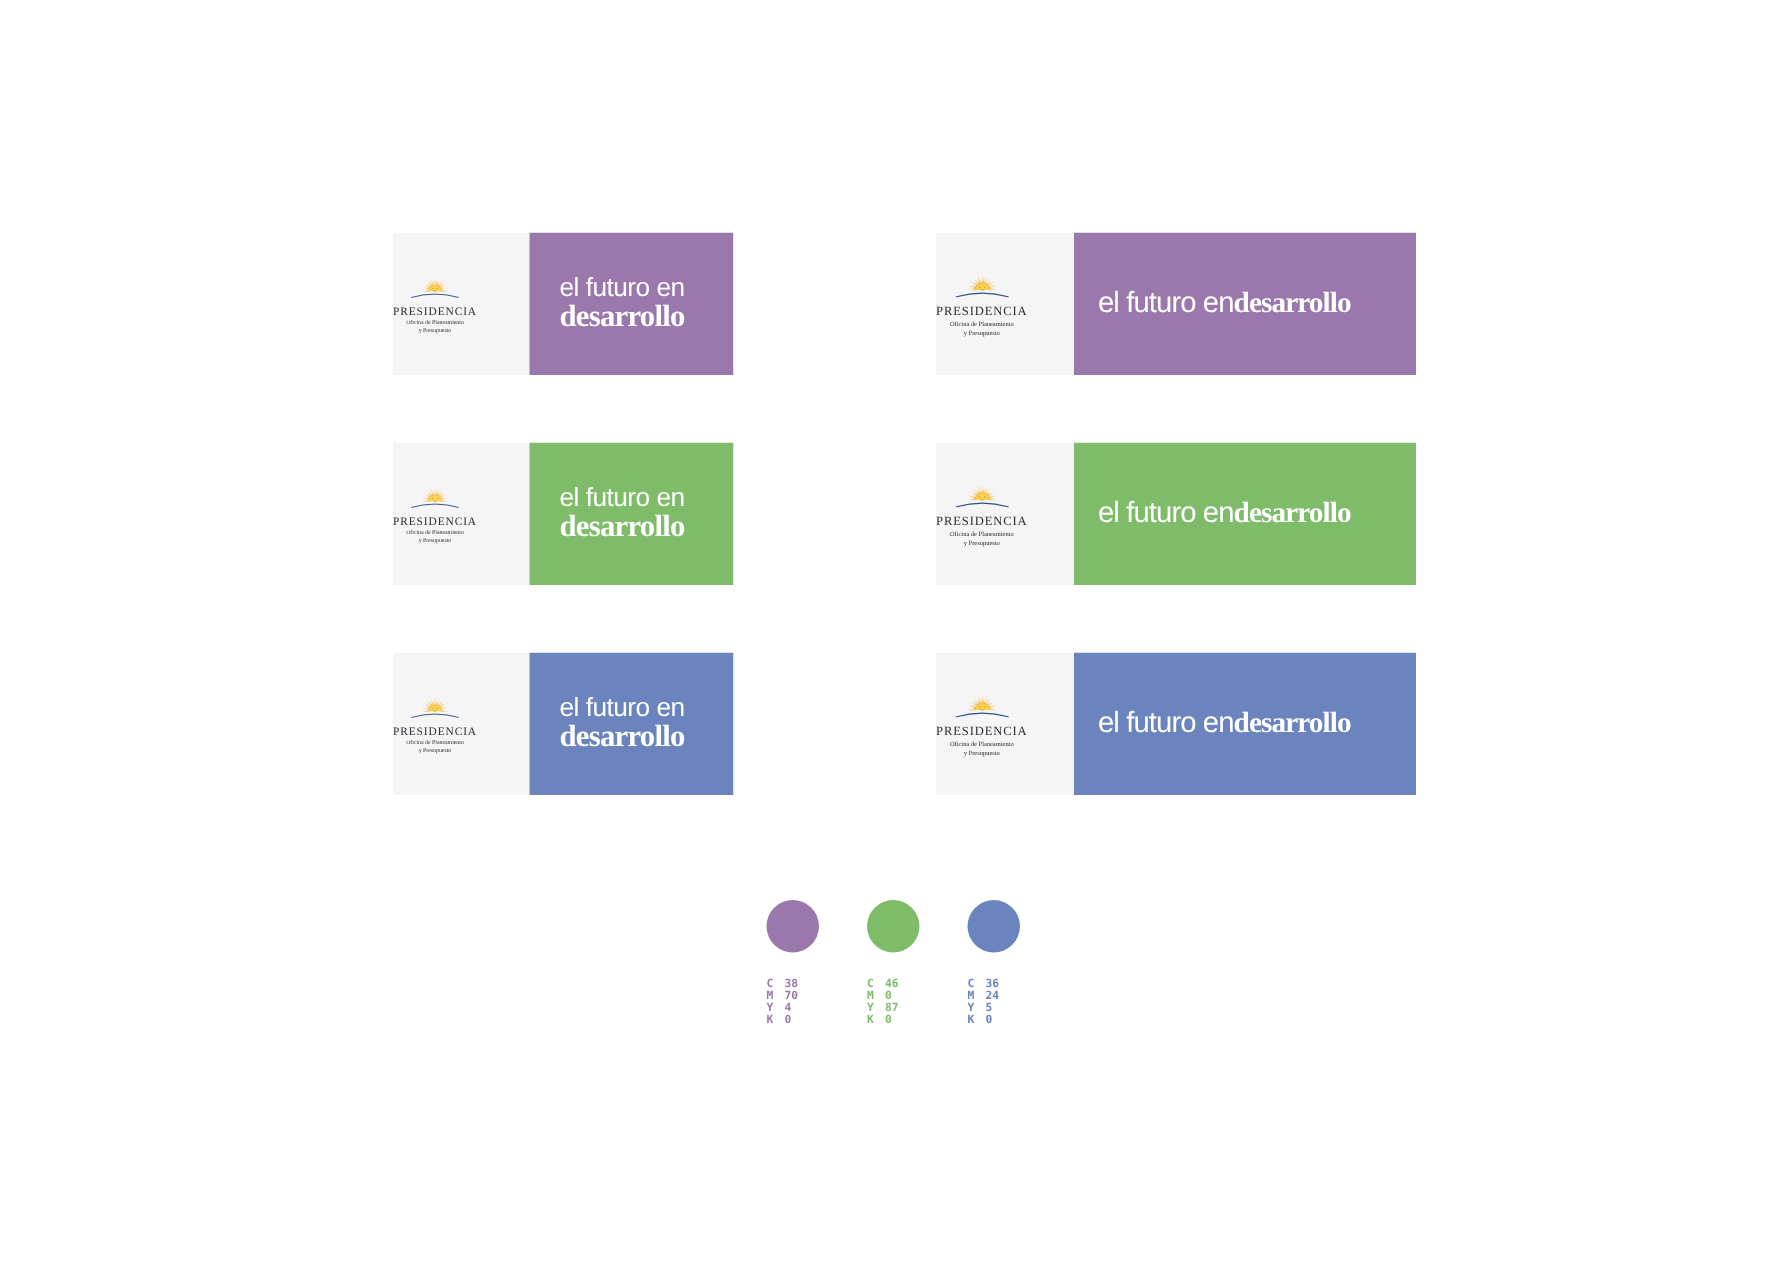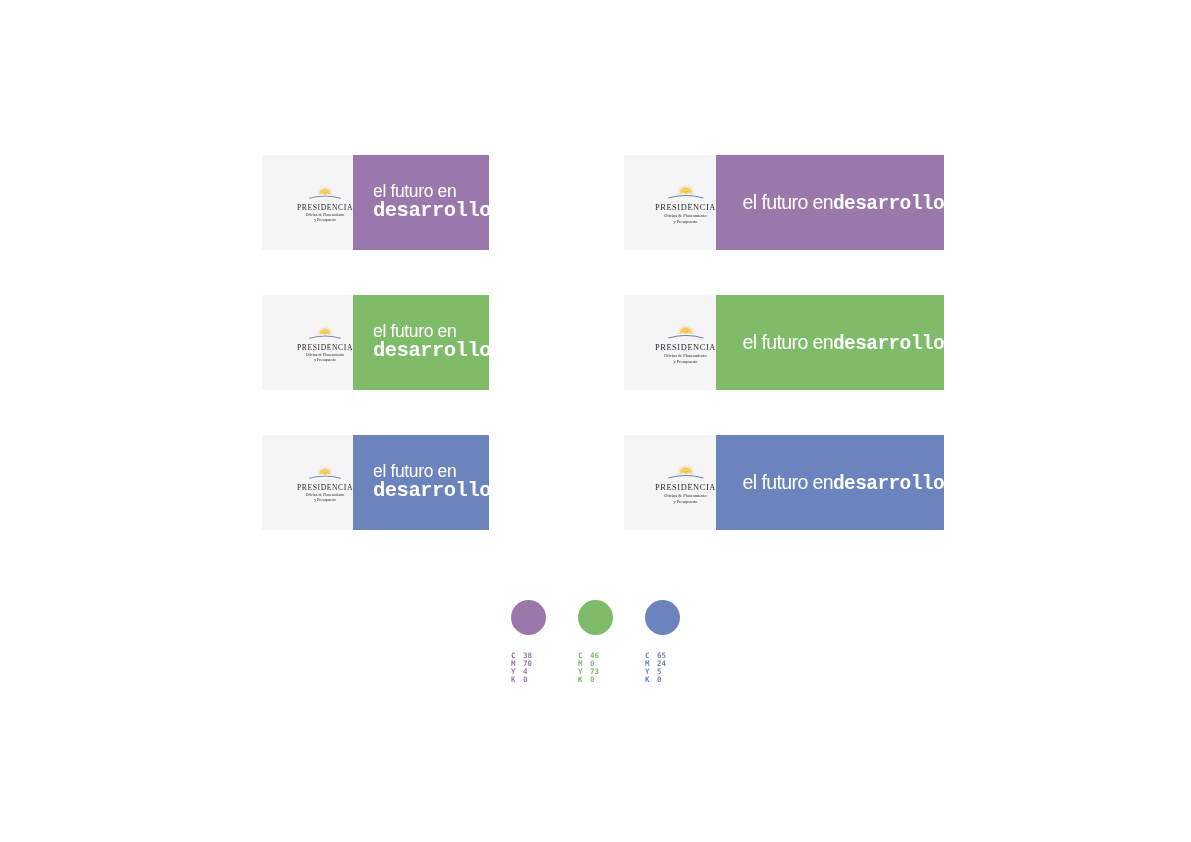--- a/index.html
+++ b/index.html
@@ -21,58 +21,58 @@
     position: absolute;
     display: flex;
     flex-direction: row;
     align-items: stretch;
     overflow: hidden;
   }
   .banner-logo-panel {
     background: #f5f5f5;
     display: flex;
     align-items: center;
-    justify-content: flex-end;
+    justify-content: flex-start;
     flex: none;
   }
   .banner-color-panel {
     flex: 1 1 auto;
     display: flex;
     align-items: center;
   }
 
   
   .banner.small { width: 227px; height: 95px; }
   .banner.small .banner-logo-panel { width: 91px; }
   .banner.small .banner-color-panel { padding-left: 20px; }
   .banner.small .tagline { line-height: 1.02; }
   .banner.small .tagline-line1 { font-size: 17.5px; }
   .banner.small .tagline-line2 { font-size: 20.5px; }
 
   
   .banner.large { width: 320px; height: 95px; }
   .banner.large .banner-logo-panel { width: 92px; }
-  .banner.large .banner-color-panel { padding-left: 16px; justify-content: flex-end; }
+  .banner.large .banner-color-panel { padding-left: 16px; }
   .banner.large .tagline { white-space: nowrap; }
   .banner.large .tagline-line1,
   .banner.large .tagline-line2 { font-size: 19.5px; display: inline; }
 
   .tagline {
     color: #ffffff;
     letter-spacing: -0.35px;
   }
   .tagline-line1 {
     display: block;
     font-weight: 300;
     font-family: "Liberation Sans", sans-serif;
   }
   .tagline-line2 {
     display: block;
     font-weight: bold;
-    font-family: Liberation Mono, monospace;
+    font-family: Liberation Serif, serif;
     letter-spacing: -0.5px;
   }
   .banner.large .tagline-line1 { letter-spacing: -0.6px; }
   .banner.large .tagline-line2 { letter-spacing: -0.6px; }
 
   
   .logo {
     display: flex;
     flex-direction: column;
     align-items: center;
@@ -439,34 +439,34 @@
         <div class="cmyk-line">
           <span class="cmyk-key">C</span>
           <span class="cmyk-val">46</span>
         </div>
         <div class="cmyk-line">
           <span class="cmyk-key">M</span>
           <span class="cmyk-val">0</span>
         </div>
         <div class="cmyk-line">
           <span class="cmyk-key">Y</span>
-          <span class="cmyk-val">73</span>
+          <span class="cmyk-val">87</span>
         </div>
         <div class="cmyk-line">
           <span class="cmyk-key">K</span>
           <span class="cmyk-val">0</span>
         </div>
       </div>
     </div>
     <div class="swatch-group" style="left: 140px;">
       <span class="swatch-dot" style="background: rgb(107, 132, 189);"></span>
       <div class="swatch-cmyk" style="color: rgb(107, 132, 189);">
         <div class="cmyk-line">
           <span class="cmyk-key">C</span>
-          <span class="cmyk-val">65</span>
+          <span class="cmyk-val">36</span>
         </div>
         <div class="cmyk-line">
           <span class="cmyk-key">M</span>
           <span class="cmyk-val">24</span>
         </div>
         <div class="cmyk-line">
           <span class="cmyk-key">Y</span>
           <span class="cmyk-val">5</span>
         </div>
         <div class="cmyk-line">

